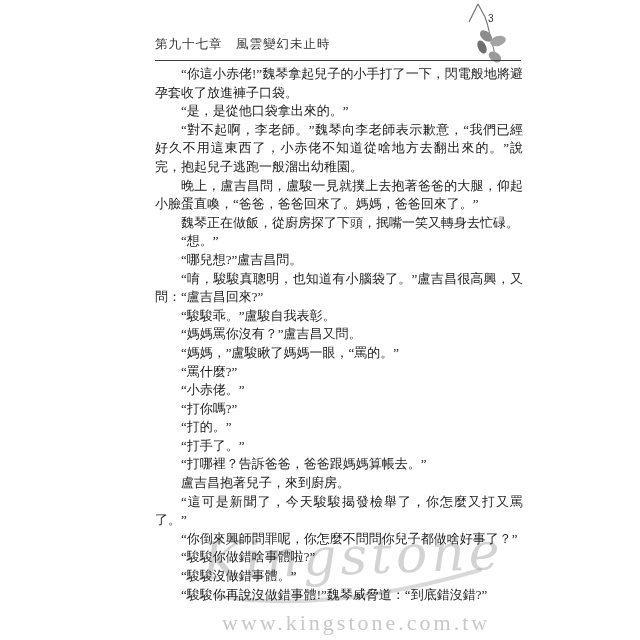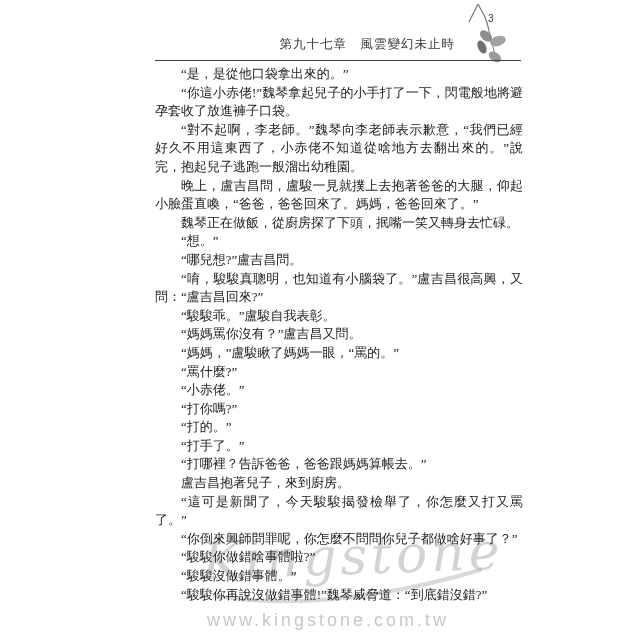--- a/index.html
+++ b/index.html
@@ -5,21 +5,20 @@
   * { margin:0; padding:0; box-sizing:border-box; }
   html,body { width:640px; height:640px; }
   body { font-family:"Liberation Serif","DejaVu Serif",serif; background:#ffffff; }
   .page {
     position:relative; width:640px; height:640px;
     background:#ffffff; overflow:hidden;
   }
   
   .header-title {
     position:absolute; top:36px; left:155px; width:300px;
-    text-align:right;
     font-size:12.5px; letter-spacing:1px;
     color:var(--header-text,#333333);
     font-family:"Liberation Serif","DejaVu Serif",serif;
   }
   .page-number {
     position:absolute; top:13px; left:488px;
     font-size:10px; color:var(--header-text,#444444);
     font-family:"Liberation Sans","DejaVu Sans",sans-serif;
   }
   .branch { position:absolute; top:1px; left:448px; width:70px; height:64px; }
@@ -43,23 +42,23 @@
     font-size:52px; font-style:italic;
     font-family:"DejaVu Serif","Liberation Serif",serif;
     color:rgba(158,158,158,0.45);
     letter-spacing:4px;
     transform:rotate(-2deg);
     white-space:nowrap;
     pointer-events:none;
   }
   .wm-swoosh { position:absolute; top:548px; left:210px; z-index:1; pointer-events:none; }
   .wm-url {
-    position:absolute; top:610px; left:207px; z-index:1;
-    font-size:18px; letter-spacing:3px;
-    font-family:Liberation Sans, sans-serif;
+    position:absolute; top:610px; left:222px; z-index:1;
+    font-size:22px; letter-spacing:3px;
+    font-family:Liberation Serif, serif;
     color:var(--watermark,#c8c8c8);
     white-space:nowrap;
     pointer-events:none;
   }
 </style>
 </head>
 <body>
 
 <div class="page">
 
@@ -85,22 +84,22 @@
 
   <div class="wm-swoosh">
     <svg width="290" height="60" viewBox="0 0 290 60" xmlns="http://www.w3.org/2000/svg">
       <path d="M5 48 Q120 66 270 22" stroke="rgba(170,170,170,0.45)" stroke-width="4" fill="none" stroke-linecap="round"></path>
     </svg>
   </div>
 
   <div class="wm-url">www.kingstone.com.tw</div>
 
   <div class="body-text">
+      <p>“你這小赤佬!”魏琴拿起兒子的小手打了一下，閃電般地將避孕套收了放進褲子口袋。</p>
       <p>“是，是從他口袋拿出來的。”</p>
-      <p>“你這小赤佬!”魏琴拿起兒子的小手打了一下，閃電般地將避孕套收了放進褲子口袋。</p>
       <p>“對不起啊，李老師。”魏琴向李老師表示歉意，“我們已經好久不用這東西了，小赤佬不知道從啥地方去翻出來的。”說完，抱起兒子逃跑一般溜出幼稚園。</p>
       <p>晚上，盧吉昌問，盧駿一見就撲上去抱著爸爸的大腿，仰起小臉蛋直喚，“爸爸，爸爸回來了。媽媽，爸爸回來了。”</p>
       <p>魏琴正在做飯，從廚房探了下頭，抿嘴一笑又轉身去忙碌。</p>
       <p>“想。”</p>
       <p>“哪兒想?”盧吉昌問。</p>
       <p>“唷，駿駿真聰明，也知道有小腦袋了。”盧吉昌很高興，又問：“盧吉昌回來?”</p>
       <p>“駿駿乖。”盧駿自我表彰。</p>
       <p>“媽媽罵你沒有？”盧吉昌又問。</p>
       <p>“媽媽，”盧駿瞅了媽媽一眼，“罵的。”</p>
       <p>“罵什麼?”</p>

